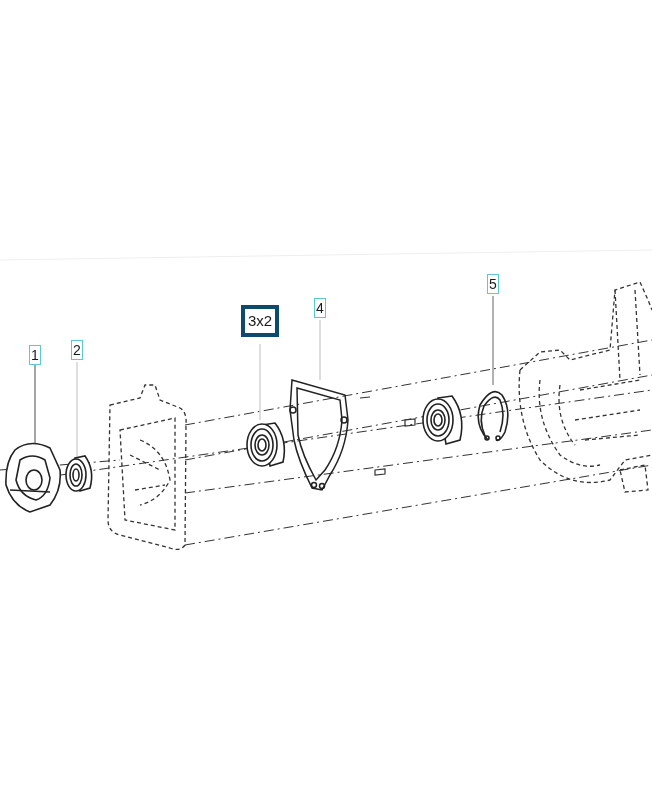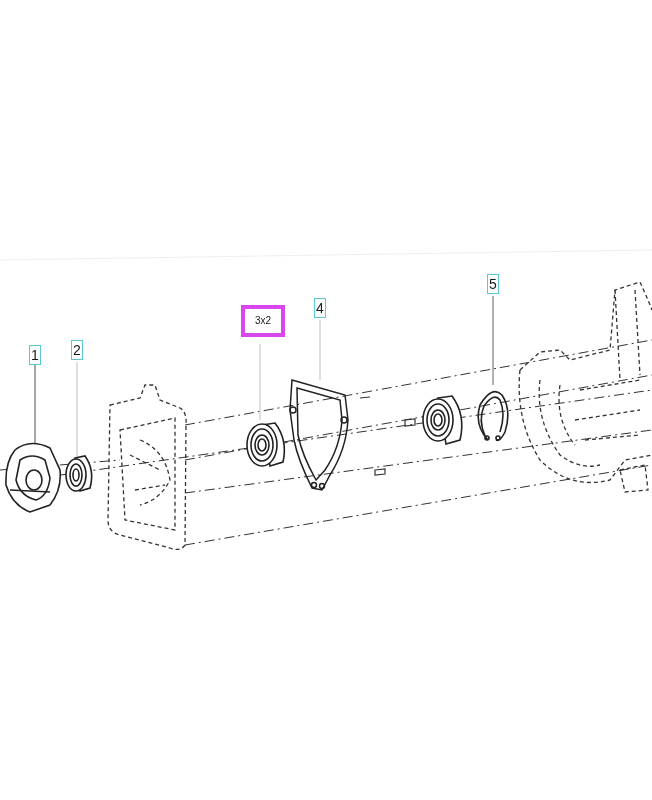--- a/index.html
+++ b/index.html
@@ -3,21 +3,21 @@
 <meta charset="utf-8">
 <style>
   html, body { margin: 0; padding: 0; background: #ffffff; }
   body { width: 652px; height: 800px; position: relative; overflow: hidden;
          font-family: "Liberation Sans", sans-serif; }
   #diagram { position: absolute; left: 0; top: 0; width: 652px; height: 800px; }
   .callout { position: absolute; background: #fff; color: #1a1a1a;
              font-family: "Liberation Sans", sans-serif; font-size: 14px;
              line-height: 16px; text-align: center; box-sizing: border-box; cursor: pointer; }
   .callout.std { border: 1.5px solid #5cc8d2; padding: 0 1px; min-width: 11px; height: 20px; line-height: 18px; }
-  .callout.hl  { border: 4px solid #d946ef; padding: 3px 10px; font-size: 10px; line-height: 18px; }
+  .callout.hl  { border: 4px solid #0c4a6e; padding: 3px 3px; font-size: 15px; line-height: 18px; }
 </style>
 </head>
 <body>
 
 <svg id="diagram" viewBox="0 0 652 800" xmlns="http://www.w3.org/2000/svg">
 
   <g stroke="#eeeeee" stroke-width="1" fill="none">
     <path d="M0 260 L652 250"></path>
   </g>
 

